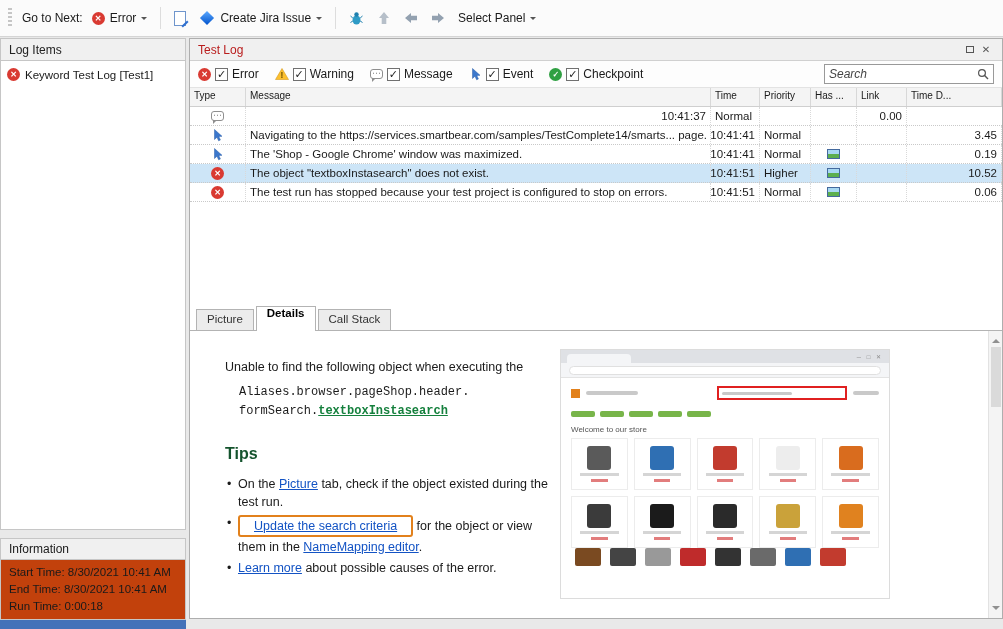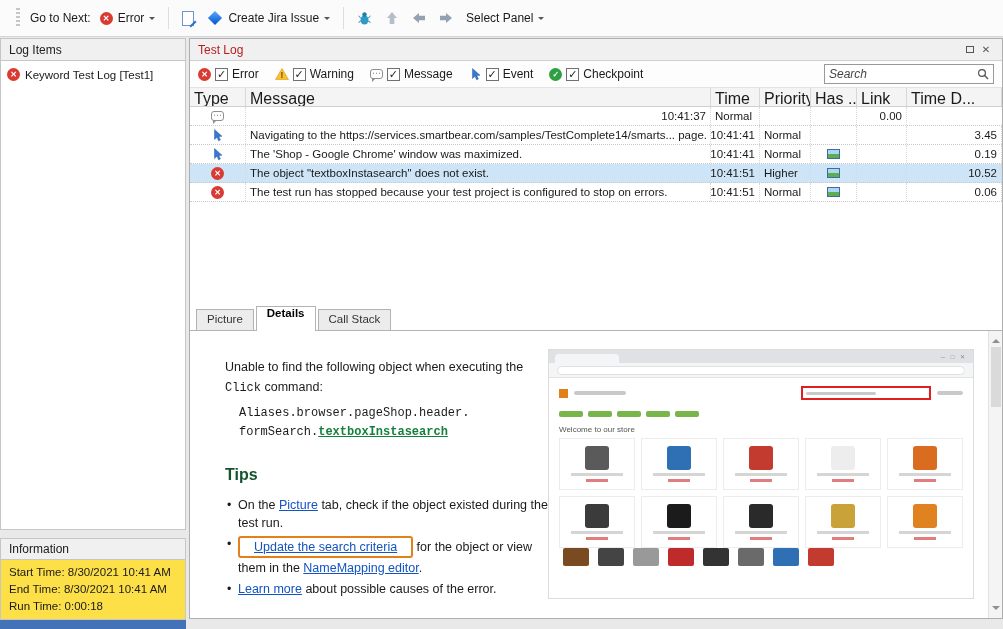--- a/index.html
+++ b/index.html
@@ -1,20 +1,20 @@
 <!DOCTYPE html>
 <html><head>
 <meta charset="utf-8">
 <style>
 *{margin:0;padding:0;box-sizing:border-box;}
 body{font-family:"Liberation Sans",sans-serif;font-size:12px;color:#1a1a1a;background:#e9e9e9;}
 .app{position:relative;width:1003px;height:629px;overflow:hidden;background:#e9e9e9;}
 
 
-.toolbar{position:absolute;top:0;left:0;width:100%;height:37px;background:#fbfbfb;border-bottom:1px solid #d5d5d5;display:flex;align-items:center;padding:0 16px;gap:5px;}
+.toolbar{position:absolute;top:0;left:0;width:100%;height:37px;background:#fbfbfb;border-bottom:1px solid #d5d5d5;display:flex;align-items:center;padding:0 8px;gap:5px;}
 .grip{width:4px;height:20px;background:repeating-linear-gradient(180deg,#c6c6c6 0 2px,transparent 2px 4px);margin-right:5px;}
 button{background:none;border:none;font:inherit;color:inherit;display:inline-flex;align-items:center;gap:5px;padding:3px 4px;cursor:default;}
 .sep{width:1px;height:22px;background:#ddd;margin:0 4px;}
 .caret{width:0;height:0;border:3.5px solid transparent;border-top-color:#555;margin-top:4px;}
 .jira-ico{display:inline-block;width:10px;height:10px;background:linear-gradient(135deg,#5ca9ff,#0052cc);transform:rotate(45deg);margin:0 3px;}
 .page-ico{display:inline-block;width:12px;height:15px;background:#fff;border:1px solid #6f95cc;position:relative;}
 .page-ico::after{content:"";position:absolute;right:-4px;bottom:0;width:8px;height:2px;background:#2f6fd0;transform:rotate(-45deg);}
 
 
 .ci{display:inline-block;width:13px;height:13px;border-radius:50%;text-align:center;font-size:8px;font-weight:bold;line-height:13px;color:#fff;flex:none;}
@@ -22,41 +22,41 @@
 .ci.chk{background:#2fa042;}
 .mi{display:inline-block;width:13px;height:10px;border:1px solid #8f8f8f;border-radius:3px;color:#777;font-size:9px;line-height:7px;text-align:center;position:relative;background:#fff;flex:none;}
 .mi::after{content:"";position:absolute;left:1px;bottom:-4px;border-top:4px solid #8f8f8f;border-right:4px solid transparent;}
 
 
 .left{position:absolute;left:0;top:38px;width:186px;height:591px;}
 .lp-head{height:23px;background:#f0f0f0;border:1px solid #c6c6c6;display:flex;align-items:center;padding:0 8px;color:#222;}
 .tree{position:absolute;top:23px;left:0;width:100%;height:469px;background:#fff;border:1px solid #c6c6c6;border-top:none;padding:5px 3px;}
 .tree-item{display:flex;align-items:center;gap:5px;padding:2px 3px;font-size:11.5px;}
 .info-head{position:absolute;top:500px;left:0;width:100%;height:22px;background:#f0f0f0;border:1px solid #c6c6c6;display:flex;align-items:center;padding:0 8px;}
-.info-body{position:absolute;top:522px;left:0;width:100%;height:60px;background:#fde047;border:1px solid #c6c6c6;border-top:none;padding:4px 8px;font-size:11.5px;line-height:17px;}
+.info-body{position:absolute;top:522px;left:0;width:100%;height:60px;background:#c2410c;border:1px solid #c6c6c6;border-top:none;padding:4px 8px;font-size:11.5px;line-height:17px;}
 .blue-strip{position:absolute;bottom:0;left:0;width:100%;height:9px;background:#4472b9;}
 
 
 .main{position:absolute;left:189px;top:38px;width:814px;height:581px;border:1px solid #aeaeae;background:#fff;display:flex;flex-direction:column;}
 .m-head{height:22px;background:#f0f0f0;border-bottom:1px solid #d0d0d0;display:flex;align-items:center;padding:0 8px;flex:none;}
 .m-title{flex:1;color:#b91c1c;}
 .hbtn{width:16px;height:16px;display:inline-flex;align-items:center;justify-content:center;color:#555;font-size:10px;}
 .restore-glyph{width:8px;height:7px;border:1px solid #555;display:inline-block;}
 
 .filterbar{height:27px;display:flex;align-items:center;padding:0 8px;border-bottom:1px solid #e3e3e3;background:#fdfdfd;flex:none;}
 .fgroup{display:inline-flex;align-items:center;gap:4px;margin-right:16px;}
 .flabel{font-size:12px;}
 .cb{display:inline-block;width:13px;height:13px;border:1px solid #707070;background:#fff;font-size:11px;line-height:11px;text-align:center;color:#222;flex:none;}
 .searchbox{margin-left:auto;width:170px;height:20px;border:1px solid #999;background:#fff;display:flex;align-items:center;padding:0 4px;}
 .searchbox input{flex:1;border:none;outline:none;font:inherit;font-size:12px;min-width:0;}
 .searchbox input::placeholder{font-style:italic;color:#444;}
 
 .tgrid{display:grid;grid-template-columns:56px minmax(0,1fr) 49px 51px 46px 50px 95px;}
 .thead{height:19px;background:#f4f4f4;border-bottom:1px solid #cfcfcf;flex:none;}
-.th{padding:2px 4px;font-size:16px;border-right:1px solid #d8d8d8;white-space:nowrap;overflow:hidden;}
+.th{padding:2px 4px;font-size:10px;border-right:1px solid #d8d8d8;white-space:nowrap;overflow:hidden;}
 .trow{height:19px;border-bottom:1px dotted #c9c9c9;}
 .trow.sel{background:#cde5f7;}
 .tc{padding:1px 4px;font-size:11.5px;border-right:1px dotted #d9d9d9;white-space:nowrap;overflow:hidden;display:flex;align-items:center;}
 .c-type{justify-content:center;}
 .c-time,.c-td{justify-content:flex-end;}
 .c-has{justify-content:center;}
 .pic-ico{display:inline-block;width:13px;height:10px;border:1px solid #44699d;background:linear-gradient(180deg,#a8d8f2 0 55%,#5caf4e 55% 100%);}
 .filler{flex:1;background:#fff;}
 
 .tabstrip{height:25px;display:flex;align-items:flex-end;padding-left:6px;gap:2px;position:relative;z-index:3;flex:none;}
@@ -71,21 +71,21 @@
 .codeblock{margin:6px 0 0 14px;line-height:19px;}
 .err-token{color:#15803d;font-weight:bold;text-decoration:underline;}
 .tips-title{margin-top:24px;font-size:16px;font-weight:bold;color:#14532d;}
 .tips{list-style:none;margin-top:12px;line-height:18px;width:330px;}
 .tips li{position:relative;padding-left:13px;margin-bottom:3px;}
 .tips li::before{content:"•";position:absolute;left:2px;top:0;}
 .link{color:#1353c4;text-decoration:underline;}
 .tipbox{display:inline-block;border:2px solid #e2811c;border-radius:3px;padding:0 14px;margin:1px 0;}
 
 
-.thumb{position:absolute;left:358px;top:18px;width:426px;height:250px;border:1px solid #dcdcdc;background:#fff;overflow:hidden;}
+.thumb{position:absolute;left:370px;top:18px;width:330px;height:250px;border:1px solid #dcdcdc;background:#fff;overflow:hidden;}
 .b-top{height:13px;background:#dfe1e5;display:flex;align-items:flex-end;padding:0 6px;}
 .b-tab{width:64px;height:9px;background:#f4f5f7;border-radius:4px 4px 0 0;}
 .b-dots{margin-left:auto;color:#8a8a8a;font-size:6px;line-height:11px;letter-spacing:2px;}
 .b-addr{height:15px;background:#f4f5f7;border-bottom:1px solid #e3e3e3;display:flex;align-items:center;padding:0 8px;gap:4px;}
 .b-url{flex:1;height:9px;background:#fff;border:1px solid #e0e0e0;border-radius:5px;}
 .p-head{height:30px;display:flex;align-items:center;padding:0 10px;gap:6px;}
 .p-logo{width:9px;height:9px;background:#e2811c;flex:none;}
 .p-bar{height:4px;background:#c9c9c9;border-radius:2px;display:inline-block;}
 .red-box{width:130px;height:14px;border:2px solid #e02020;margin-left:auto;display:flex;align-items:center;padding:0 3px;}
 .p-nav{height:12px;display:flex;align-items:center;gap:5px;padding:0 10px;}
@@ -306,21 +306,20 @@
 
     <div class="tabstrip">
         <span class="tab">Picture</span>
         <span class="tab active">Details</span>
         <span class="tab">Call Stack</span>
       </div>
 
     <div class="details">
       <div class="dtext">
         <div class="l1"><span>Unable to find the following object when executing the</span></div>
-        <div class="l2"><span class="mono">Click</span> <span>command:</span></div>
         <div class="codeblock mono">
           <div><span>Aliases.browser.pageShop.header.</span></div>
           <div><span>formSearch.</span><span class="err-token">textboxInstasearch</span></div>
         </div>
         <div class="tips-title">Tips</div>
         <ul class="tips">
             <li><span>On the </span><span class="link">Picture</span><span> tab, check if the object existed during the test run.</span></li>
             <li><span class="tipbox" style="border-color: rgb(226, 129, 28);"><span class="link">Update the search criteria</span></span><span> for the object or view them in the </span><span class="link">NameMapping editor</span><span>.</span></li>
             <li><span class="link">Learn more</span><span> about possible causes of the error.</span></li>
           </ul>

